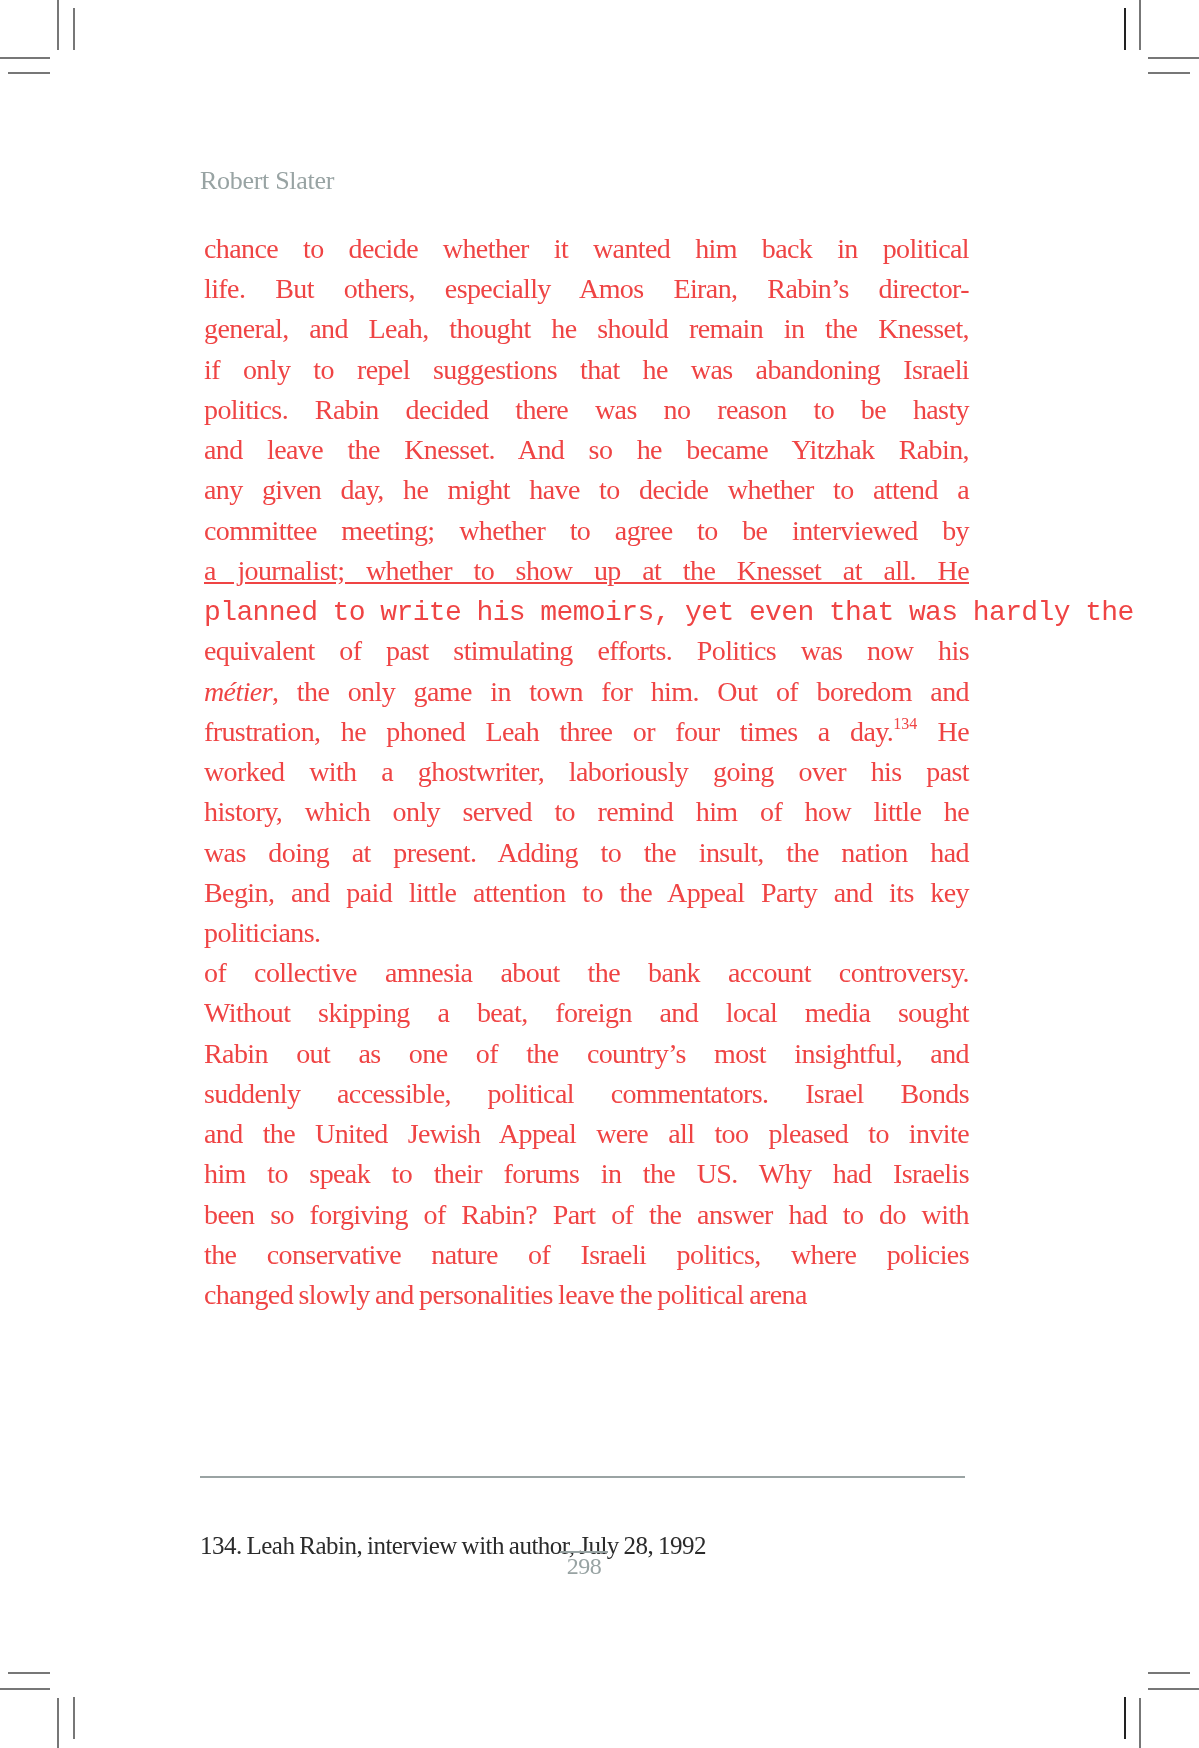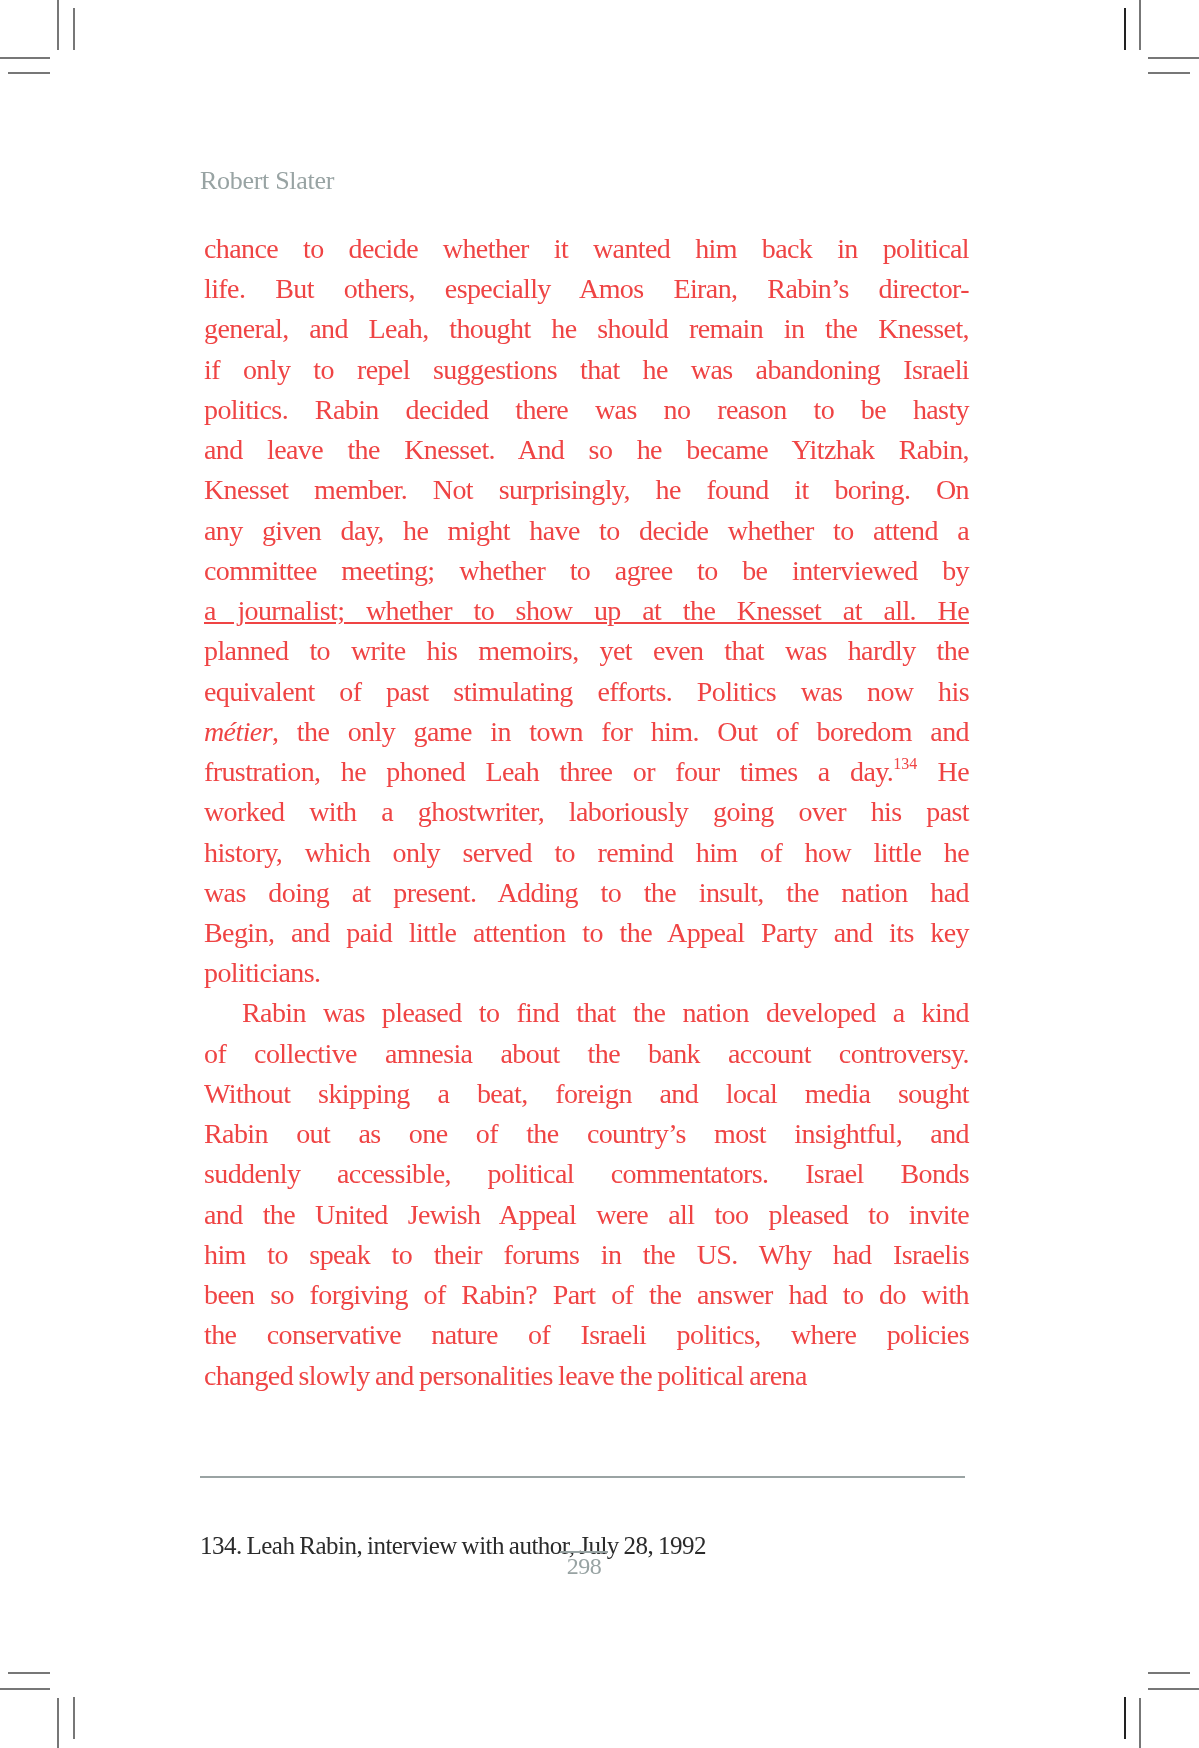--- a/index.html
+++ b/index.html
@@ -63,36 +63,34 @@
 <div class="header">Robert Slater</div>
 
 <div class="body-text" id="body-text">
     <div>
       <div class="line" style="white-space: nowrap;"><span style="white-space: nowrap; letter-spacing: -0.6px; word-spacing: -1px;"><span>chance to decide whether it wanted him back in political</span></span></div>
       <div class="line" style="white-space: nowrap;"><span style="white-space: nowrap; letter-spacing: -0.6px; word-spacing: -1px;"><span>life. But others, especially Amos Eiran, Rabin’s director-</span></span></div>
       <div class="line" style="white-space: nowrap;"><span style="white-space: nowrap; letter-spacing: -0.6px; word-spacing: -1px;"><span>general, and Leah, thought he should remain in the Knesset,</span></span></div>
       <div class="line" style="white-space: nowrap;"><span style="white-space: nowrap; letter-spacing: -0.6px; word-spacing: -1px;"><span>if only to repel suggestions that he was abandoning Israeli</span></span></div>
       <div class="line" style="white-space: nowrap;"><span style="white-space: nowrap; letter-spacing: -0.6px; word-spacing: -1px;"><span>politics. Rabin decided there was no reason to be hasty</span></span></div>
       <div class="line" style="white-space: nowrap;"><span style="white-space: nowrap; letter-spacing: -0.6px; word-spacing: -1px;"><span>and leave the Knesset. And so he became Yitzhak Rabin,</span></span></div>
-      <div class="line" style="white-space: nowrap;"><span style="white-space: nowrap; letter-spacing: -0.6px; word-spacing: -1px;"><span>Knesset member. Not surprisingly, he found it boring. On</span></span></div>
       <div class="line" style="white-space: nowrap;"><span style="white-space: nowrap; letter-spacing: -0.6px; word-spacing: -1px;"><span>any given day, he might have to decide whether to attend a</span></span></div>
       <div class="line" style="white-space: nowrap;"><span style="white-space: nowrap; letter-spacing: -0.6px; word-spacing: -1px;"><span>committee meeting; whether to agree to be interviewed by</span></span></div>
       <div class="line" style="white-space: nowrap;"><span style="white-space: nowrap; letter-spacing: -0.6px; word-spacing: -1px; text-decoration: underline;"><span>a journalist; whether to show up at the Knesset at all. He</span></span></div>
-      <div class="line" style="white-space: nowrap;"><span style="white-space: nowrap; letter-spacing: -0.6px; word-spacing: -1px;"><span>planned to write his memoirs, yet even that was hardly the</span></span></div>
+      <div class="line" style="white-space: nowrap;"><span style="white-space: nowrap; letter-spacing: -0.6px; word-spacing: -1px; font-family: Liberation Mono, monospace;"><span>planned to write his memoirs, yet even that was hardly the</span></span></div>
       <div class="line" style="white-space: nowrap;"><span style="white-space: nowrap; letter-spacing: -0.6px; word-spacing: -1px;"><span>equivalent of past stimulating efforts. Politics was now his</span></span></div>
       <div class="line" style="white-space: nowrap;"><span style="white-space: nowrap; letter-spacing: -0.6px; word-spacing: -1px;"><em>métier</em><span>, the only game in town for him. Out of boredom and</span></span></div>
       <div class="line" style="white-space: nowrap;"><span style="white-space: nowrap; letter-spacing: -0.6px; word-spacing: -1px;"><span>frustration, he phoned Leah three or four times a day.</span><sup>134</sup><span> He</span></span></div>
       <div class="line" style="white-space: nowrap;"><span style="white-space: nowrap; letter-spacing: -0.6px; word-spacing: -1px;"><span>worked with a ghostwriter, laboriously going over his past</span></span></div>
       <div class="line" style="white-space: nowrap;"><span style="white-space: nowrap; letter-spacing: -0.6px; word-spacing: -1px;"><span>history, which only served to remind him of how little he</span></span></div>
       <div class="line" style="white-space: nowrap;"><span style="white-space: nowrap; letter-spacing: -0.6px; word-spacing: -1px;"><span>was doing at present. Adding to the insult, the nation had</span></span></div>
       <div class="line" style="white-space: nowrap;"><span style="white-space: nowrap; letter-spacing: -0.6px; word-spacing: -1px;"><span>Begin, and paid little attention to the Appeal Party and its key</span></span></div>
       <div class="line last" style="white-space: nowrap;"><span style="white-space: nowrap; letter-spacing: -0.6px; word-spacing: -1px;"><span>politicians.</span></span></div>
     </div>
     <div>
-      <div class="line indent" style="white-space: nowrap;"><span style="white-space: nowrap; letter-spacing: -0.6px; word-spacing: -1px;"><span>Rabin was pleased to find that the nation developed a kind</span></span></div>
       <div class="line" style="white-space: nowrap;"><span style="white-space: nowrap; letter-spacing: -0.6px; word-spacing: -1px;"><span>of collective amnesia about the bank account controversy.</span></span></div>
       <div class="line" style="white-space: nowrap;"><span style="white-space: nowrap; letter-spacing: -0.6px; word-spacing: -1px;"><span>Without skipping a beat, foreign and local media sought</span></span></div>
       <div class="line" style="white-space: nowrap;"><span style="white-space: nowrap; letter-spacing: -0.6px; word-spacing: -1px;"><span>Rabin out as one of the country’s most insightful, and</span></span></div>
       <div class="line" style="white-space: nowrap;"><span style="white-space: nowrap; letter-spacing: -0.6px; word-spacing: -1px;"><span>suddenly accessible, political commentators. Israel Bonds</span></span></div>
       <div class="line" style="white-space: nowrap;"><span style="white-space: nowrap; letter-spacing: -0.6px; word-spacing: -1px;"><span>and the United Jewish Appeal were all too pleased to invite</span></span></div>
       <div class="line" style="white-space: nowrap;"><span style="white-space: nowrap; letter-spacing: -0.6px; word-spacing: -1px;"><span>him to speak to their forums in the US. Why had Israelis</span></span></div>
       <div class="line" style="white-space: nowrap;"><span style="white-space: nowrap; letter-spacing: -0.6px; word-spacing: -1px;"><span>been so forgiving of Rabin? Part of the answer had to do with</span></span></div>
       <div class="line" style="white-space: nowrap;"><span style="white-space: nowrap; letter-spacing: -0.6px; word-spacing: -1px;"><span>the conservative nature of Israeli politics, where policies</span></span></div>
       <div class="line last" style="white-space: nowrap;"><span style="white-space: nowrap; letter-spacing: -0.6px; word-spacing: -1px;"><span>changed slowly and personalities leave the political arena</span></span></div>
     </div>

